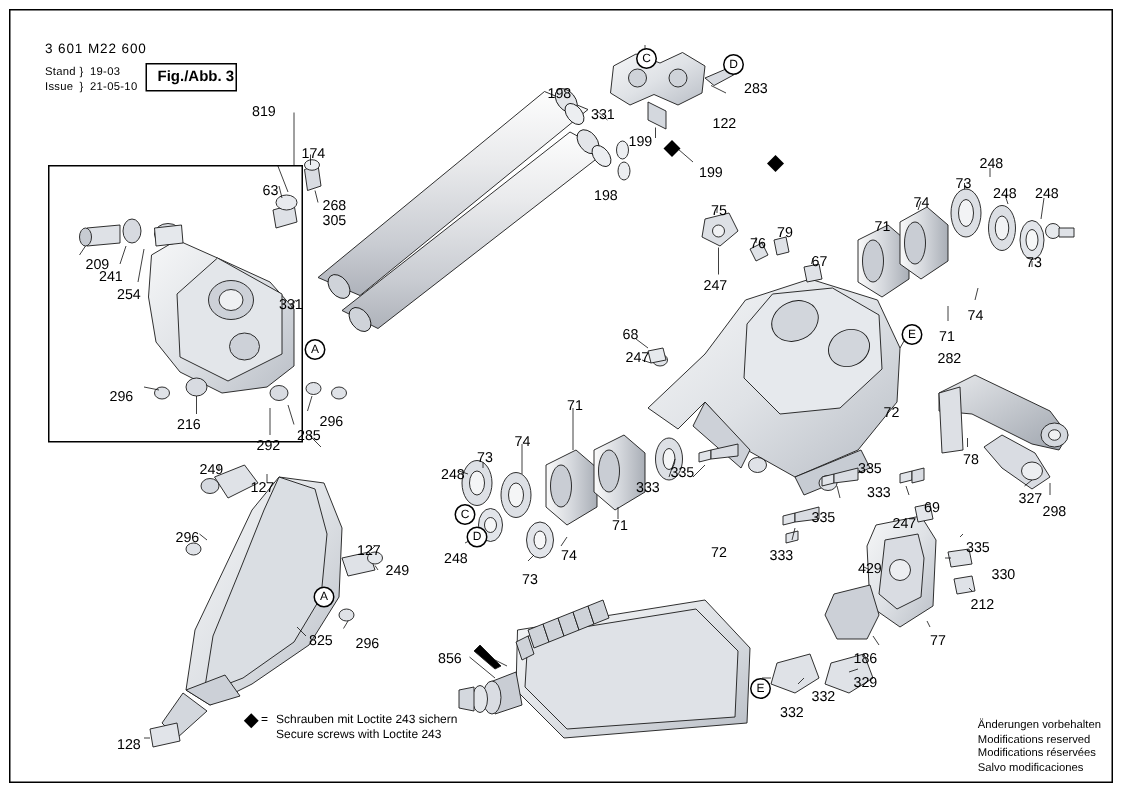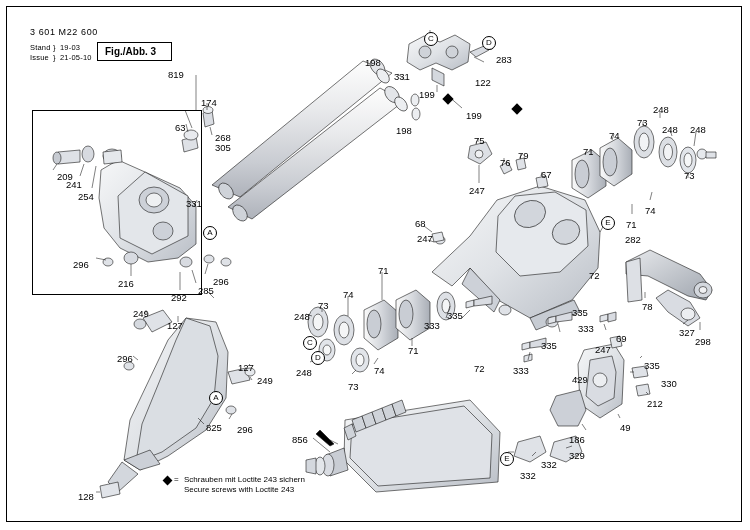--- a/index.html
+++ b/index.html
@@ -18,21 +18,21 @@
   }
   .hdr{position:absolute;font-size:8.5px;letter-spacing:.2px;}
   #hdr-partno{left:30px;top:27px;font-size:9px;letter-spacing:.6px;}
   #hdr-stand{left:30px;top:43px;font-size:7.5px;}
   #hdr-issue{left:30px;top:53px;font-size:7.5px;}
   #hdr-date1{left:60px;top:43px;font-size:7.5px;}
   #hdr-date2{left:60px;top:53px;font-size:7.5px;}
   #hdr-brace{left:53px;top:43px;font-size:7.5px;line-height:10px;}
   #figbox{
     position:absolute;left:97px;top:42px;
-    border:1.4px solid #000;padding:3px 15px 3px 7px;
+    border:1.4px solid #000;padding:3px 1px 3px 7px;
     font-size:10px;font-weight:bold;background:#fff;
   }
   .inset-box{
     position:absolute;left:32px;top:110px;width:170px;height:185px;
     border:1px solid #000;box-sizing:border-box;background:transparent;
   }
   .lbl{position:absolute;font-size:9.5px;color:#000;white-space:nowrap;}
   .circ{
     position:absolute;width:12px;height:12px;border:1px solid #000;border-radius:50%;
     font-size:8px;line-height:11px;text-align:center;background:#fff;
@@ -400,21 +400,21 @@
       <div class="lbl" style="left: 645px; top: 205px;">74</div>
       <div class="lbl" style="left: 626px; top: 219px;">71</div>
       <div class="lbl" style="left: 625px; top: 234px;">282</div>
       <div class="lbl" style="left: 589px; top: 270px;">72</div>
       <div class="lbl" style="left: 642px; top: 301px;">78</div>
       <div class="lbl" style="left: 679px; top: 327px;">327</div>
       <div class="lbl" style="left: 695px; top: 336px;">298</div>
       <div class="lbl" style="left: 661px; top: 378px;">330</div>
       <div class="lbl" style="left: 644px; top: 360px;">335</div>
       <div class="lbl" style="left: 647px; top: 398px;">212</div>
-      <div class="lbl" style="left: 620px; top: 422px;">49</div>
+      <div class="lbl" style="left: 620px; top: 422px;">77</div>
       <div class="lbl" style="left: 569px; top: 434px;">186</div>
       <div class="lbl" style="left: 572px; top: 374px;">429</div>
       <div class="lbl" style="left: 569px; top: 450px;">329</div>
       <div class="lbl" style="left: 541px; top: 459px;">332</div>
       <div class="lbl" style="left: 520px; top: 470px;">332</div>
     </div>
   <div id="mark-layer">
       <div class="circ" style="left: 424px; top: 32px;">C</div>
       <div class="circ" style="left: 482px; top: 36px;">D</div>
       <div class="circ" style="left: 203px; top: 226px;">A</div>
@@ -431,14 +431,20 @@
 
   <div class="legend">
     <span class="dm"></span>
     <span class="legend-eq">=</span>
     <div style="margin-left:6px;">
       <div>Schrauben mit Loctite 243 sichern</div>
       <div>Secure screws with Loctite 243</div>
     </div>
   </div>
 
+  <div class="rights">
+    <div>Änderungen vorbehalten</div>
+    <div>Modifications reserved</div>
+    <div>Modifications réservées</div>
+    <div>Salvo modificaciones</div>
+  </div>
 
 </div>
 
 </body></html>

